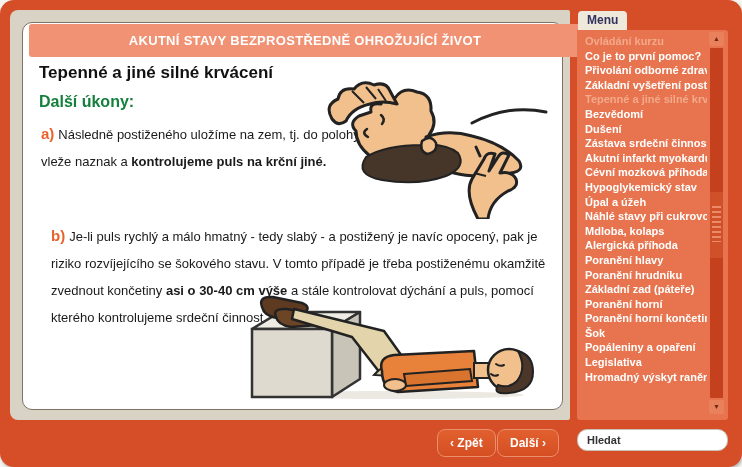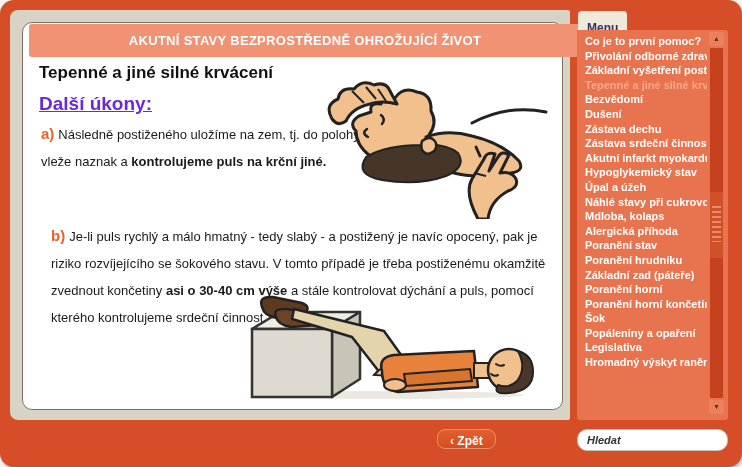--- a/index.html
+++ b/index.html
@@ -3,43 +3,43 @@
 <meta charset="utf-8">
 <style>
   html,body{margin:0;padding:0;background:#f5f4f1;font-family:"Liberation Sans",sans-serif;}
   .stage{position:relative;width:742px;height:467px;}
   .frame{position:absolute;left:0;top:0;width:742px;height:467px;background:#D54E27;border-radius:14px;box-shadow:1px 2px 3px rgba(0,0,0,.25);}
   .beige{position:absolute;left:10px;top:10px;width:560px;height:410px;background:#D9D3C6;border-radius:8px 2px 2px 8px;}
   .card{position:absolute;left:22px;top:22px;width:539px;height:386px;background:#FFFFFF;border:1px solid #7E7265;border-radius:10px;}
   .banner{position:absolute;left:6px;top:1px;width:552px;height:33px;background:#F09273;border-radius:3px;display:flex;align-items:center;justify-content:center;}
   .banner span{color:#fff;font-weight:bold;font-size:13px;letter-spacing:.3px;}
   .title{position:absolute;left:16px;top:40px;font-size:17px;font-weight:bold;color:#111;}
-  .subtitle{position:absolute;left:16px;top:70px;font-size:19px;font-weight:bold;color:#6d28d9;text-decoration:underline;}
+  .subtitle{position:absolute;left:16px;top:70px;font-size:16px;font-weight:bold;color:#15803d;}
   .para{position:absolute;font-size:13px;line-height:27px;color:#1a1a1a;}
   .para-a{left:18px;top:97px;width:332px;}
   .para-b{left:28px;top:199px;width:510px;}
   .marker{color:#E8632B;font-weight:bold;font-size:15px;margin-right:4px;}
   .illus1{position:absolute;left:303px;top:56px;}
   .illus2{position:absolute;left:211px;top:262px;}
   
-  .menu-tab{position:absolute;left:578px;top:11px;height:19px;padding:8px 9px;background:#EFE9DC;border-radius:4px 4px 0 0;color:#32325F;font-weight:bold;font-size:12px;line-height:19px;cursor:pointer;}
+  .menu-tab{position:absolute;left:578px;top:11px;height:19px;padding:0 9px;background:#EFE9DC;border-radius:4px 4px 0 0;color:#32325F;font-weight:bold;font-size:12px;line-height:19px;cursor:pointer;}
   .menu-panel{position:absolute;left:577px;top:30px;width:151px;height:390px;background:#E7744E;border-radius:0 3px 3px 3px;overflow:hidden;}
   .menu-list{position:absolute;left:8px;top:4px;width:122px;}
   .menu-item{height:14.6px;line-height:14.6px;font-size:11px;font-weight:bold;color:#FFFFFF;white-space:nowrap;overflow:hidden;cursor:pointer;}
   .menu-item[data-state="muted"],.menu-item[data-state="current"]{color:#F4A98B;}
   .sbar{position:absolute;right:4px;top:2px;width:15px;height:382px;}
   .sb-btn{position:absolute;left:0;width:15px;height:14px;background:#E9815D;border-radius:2px;color:#6E2B12;font-size:7px;text-align:center;line-height:14px;cursor:pointer;}
   .sb-up{top:0;}
   .sb-down{top:368px;}
   .sb-track{position:absolute;left:1px;top:16px;width:13px;height:350px;background:#C5411E;border-radius:1px;}
   .sb-thumb{position:absolute;left:0;top:144px;width:13px;height:66px;background:#D05029;border-radius:1px;cursor:grab;}
   .sb-thumb::after{content:"";position:absolute;left:2px;right:2px;top:14px;height:38px;background:repeating-linear-gradient(180deg,#EC8B67 0 1.5px,transparent 1.5px 5px);}
-  .search{position:absolute;left:577px;top:429px;width:151px;height:22px;box-sizing:border-box;border:1px solid #C9BFB2;border-radius:10px;padding:0 9px;font-family:"Liberation Sans",sans-serif;font-size:11px;font-weight:bold;color:#333;background:#fff;outline:none;font-style:italic;}
+  .search{position:absolute;left:577px;top:429px;width:151px;height:22px;box-sizing:border-box;border:1px solid #C9BFB2;border-radius:10px;padding:0 9px;font-family:"Liberation Sans",sans-serif;font-size:11px;font-weight:bold;color:#333;background:#fff;outline:none;}
   
-  .nav-btn{position:absolute;top:429px;height:20px;padding:4px 12px;background:linear-gradient(#E2602F,#D44E22);border:1px solid #E98F69;border-radius:8px;color:#fff;font-family:"Liberation Sans",sans-serif;font-weight:bold;font-size:12px;cursor:pointer;}
+  .nav-btn{position:absolute;top:429px;height:28px;padding:4px 12px;background:linear-gradient(#E2602F,#D44E22);border:1px solid #E98F69;border-radius:8px;color:#fff;font-family:"Liberation Sans",sans-serif;font-weight:bold;font-size:12px;cursor:pointer;}
   .btn-back{left:437px;}
   .btn-next{left:497px;}
 </style>
 </head>
 <body>
 
 <div class="stage">
   <div class="frame"></div>
   <div class="beige"></div>
 
@@ -88,35 +88,36 @@
       <circle cx="275" cy="85" r="21" fill="#F2C08C" stroke="#222" stroke-width="2.5"></circle>
       <path d="M264 100 Q258 110 275 108 Q299 106 299 87 Q299 70 284 66 Q293 83 283 96 Q275 104 264 100 Z" fill="#4A372A" stroke="#222" stroke-width="2"></path>
       <path d="M262 79 q4 3 8 1 M257 89 q3 3 7 1" fill="none" stroke="#222" stroke-width="2" stroke-linecap="round"></path>
     </svg>
   </div>
 
   <div class="menu-tab">Menu</div>
 
   <div class="menu-panel">
     <div class="menu-list">
+      <div class="menu-item" data-state="muted">Ovládání kurzu</div>
       <div class="menu-item" data-state="normal">Co je to první pomoc?</div>
       <div class="menu-item" data-state="normal">Přivolání odborné zdravotní pomoci</div>
       <div class="menu-item" data-state="normal">Základní vyšetření postiženého</div>
       <div class="menu-item" data-state="current">Tepenné a jiné silné krvácení</div>
       <div class="menu-item" data-state="normal">Bezvědomí</div>
       <div class="menu-item" data-state="normal">Dušení</div>
-      <div class="menu-item" data-state="normal">Zástava dechu</div>
       <div class="menu-item" data-state="normal">Zástava srdeční činnosti</div>
       <div class="menu-item" data-state="normal">Akutní infarkt myokardu</div>
+      <div class="menu-item" data-state="normal">Cévní mozková příhoda</div>
       <div class="menu-item" data-state="normal">Hypoglykemický stav</div>
       <div class="menu-item" data-state="normal">Úpal a úžeh</div>
       <div class="menu-item" data-state="normal">Náhlé stavy při cukrovce</div>
       <div class="menu-item" data-state="normal">Mdloba, kolaps</div>
       <div class="menu-item" data-state="normal">Alergická příhoda</div>
-      <div class="menu-item" data-state="normal">Poranění stav</div>
+      <div class="menu-item" data-state="normal">Poranění hlavy</div>
       <div class="menu-item" data-state="normal">Poranění hrudníku</div>
       <div class="menu-item" data-state="normal">Základní zad (páteře)</div>
       <div class="menu-item" data-state="normal">Poranění horní</div>
       <div class="menu-item" data-state="normal">Poranění horní končetiny</div>
       <div class="menu-item" data-state="normal">Šok</div>
       <div class="menu-item" data-state="normal">Popáleniny a opaření</div>
       <div class="menu-item" data-state="normal">Legislativa</div>
       <div class="menu-item" data-state="normal">Hromadný výskyt raněných - Zás...</div>
     </div>
     <div class="sbar">
@@ -124,13 +125,14 @@
       <div class="sb-track">
         <div class="sb-thumb"></div>
       </div>
       <div class="sb-btn sb-down">▼</div>
     </div>
   </div>
 
   <input class="search" value="Hledat" style="">
 
   <button class="nav-btn btn-back">‹ Zpět</button>
+  <button class="nav-btn btn-next">Další ›</button>
 </div>
 
 </body></html>

